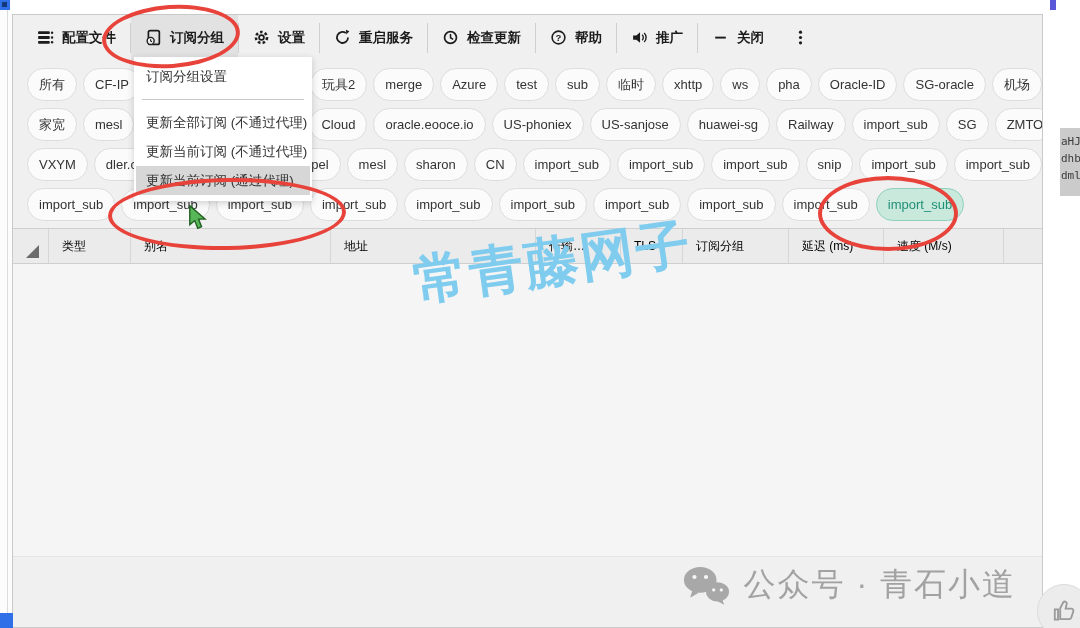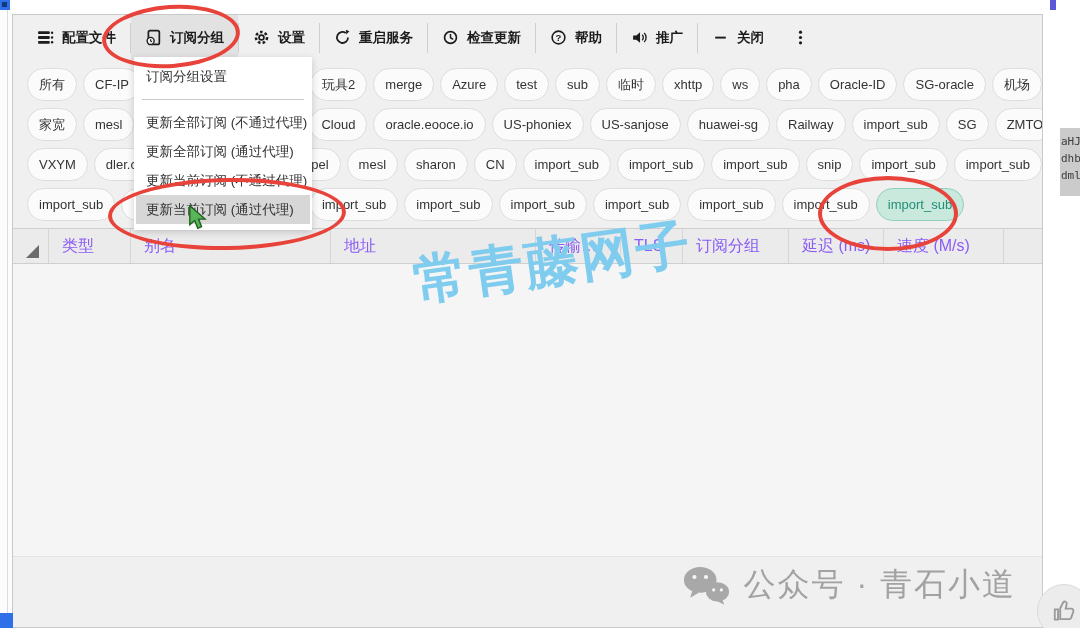--- a/index.html
+++ b/index.html
@@ -41,21 +41,21 @@
   .round-btn svg{width:18px;height:18px;}
   .filter-wrap{margin-left:16px;}
   .filter-input{width:205px;background:transparent;border:none;border-bottom:2px solid #9c9c9c;
                 font-size:13.5px;color:#333;padding:4px 2px;outline:none;
                 font-family:"Liberation Sans","DejaVu Sans",sans-serif;}
   .filter-input::placeholder{color:#9a9a9a;}
   
   .thead{display:flex;margin-top:5px;height:34px;background:#ebebeb;
          border-top:1px solid #cfcfcf;border-bottom:1px solid #cfcfcf;}
   .th{position:relative;display:flex;align-items:center;padding-left:13px;box-sizing:border-box;
-      border-right:1px solid #d6d6d6;font-size:16px;color:#8b5cf6;white-space:nowrap;cursor:pointer;}
+      border-right:1px solid #d6d6d6;font-size:12px;color:#000000;white-space:nowrap;cursor:pointer;}
   .th.last{flex:1;border-right:none;}
   .sort-tri{position:absolute;left:13px;bottom:5px;width:0;height:0;
             border-left:13px solid transparent;border-bottom:13px solid #6b6b6b;}
   .tbody{height:292px;background:#f5f5f5;border-bottom:1px solid #e3e3e3;}
   
   .brand{position:absolute;right:26px;bottom:20px;display:flex;align-items:center;gap:14px;color:#a2a2a2;}
   .brand .wicon{width:48px;height:40px;color:#a8a8a8;}
   .brand .btxt{font-size:32px;letter-spacing:2px;color:#a2a2a2;font-weight:400;}
   
   .menu{position:absolute;left:134px;top:57px;width:178px;background:#fff;z-index:50;
@@ -300,21 +300,20 @@
             <circle cx="41" cy="26" r="1.7" fill="#f5f5f5"></circle>
           </svg></span>
       <span class="btxt">公众号 · 青石小道</span>
     </div>
   </div>
 
   <div class="menu" id="menu">
       <div class="menu-item first">订阅分组设置</div>
       <div class="menu-div"></div>
       <div class="menu-item">更新全部订阅 (不通过代理)</div>
-      <div class="menu-item">更新全部订阅 (通过代理)</div>
       <div class="menu-item">更新当前订阅 (不通过代理)</div>
       <div class="menu-item hl">更新当前订阅 (通过代理)</div>
     </div>
 
   <div class="watermark">常青藤网子</div>
 
   <div class="ellipse e1"></div>
   <div class="ellipse e2"></div>
   <div class="ellipse e3"></div>
 

